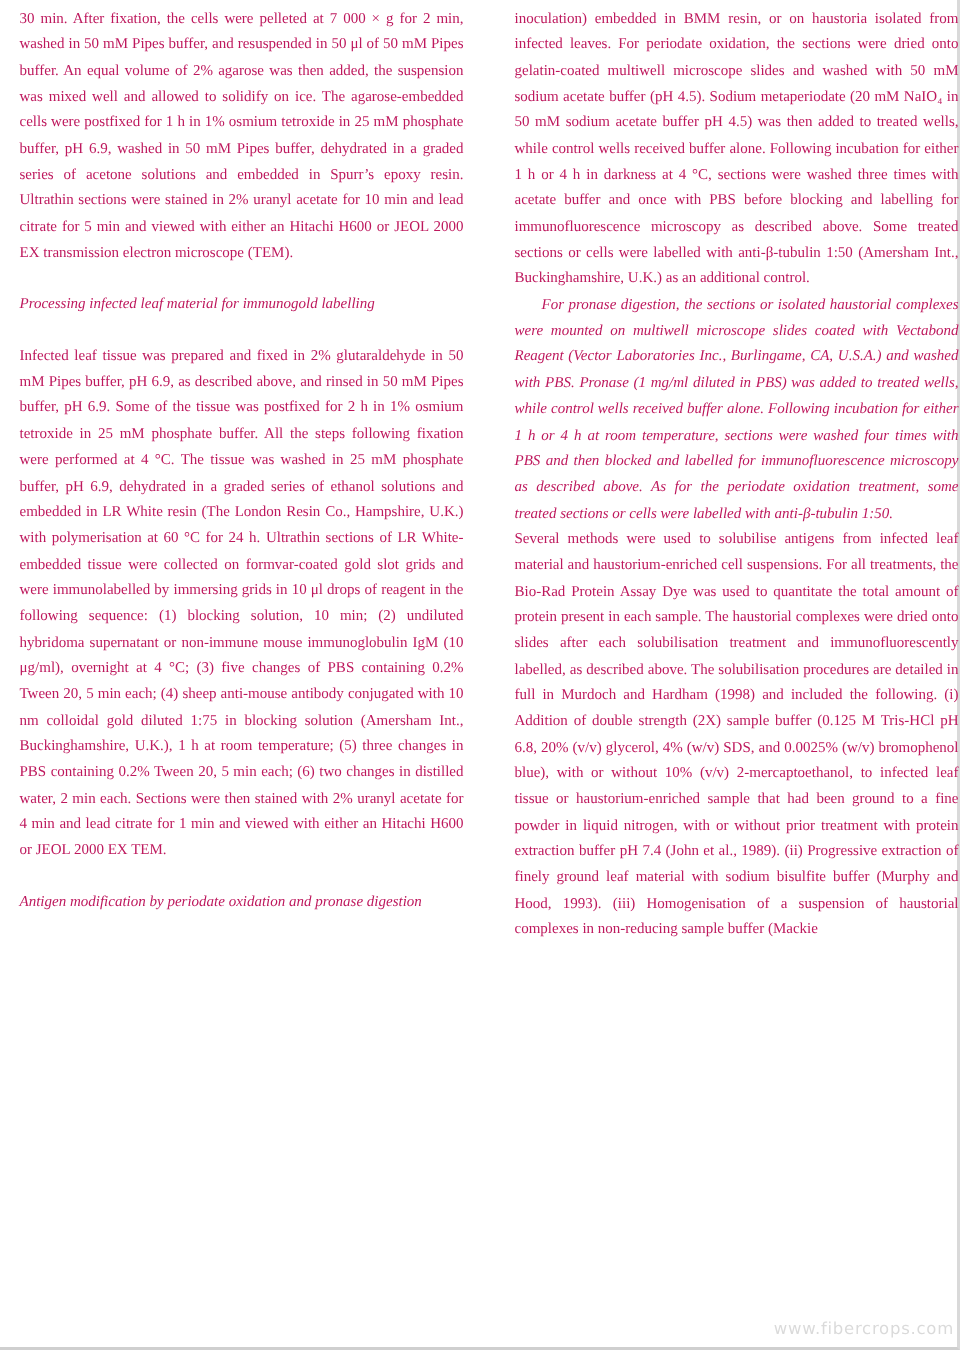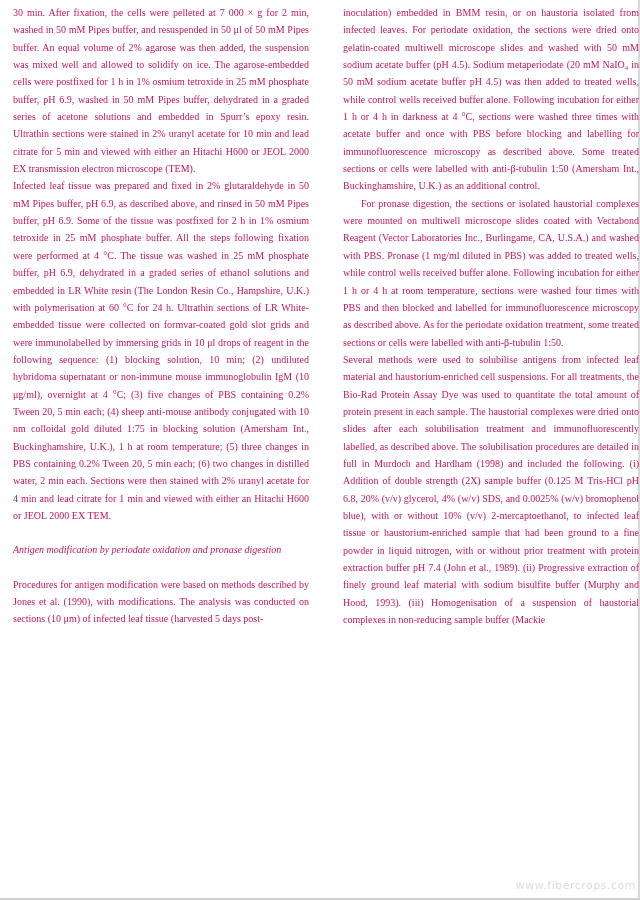--- a/index.html
+++ b/index.html
@@ -11,40 +11,40 @@
     }
     .col {
       position: absolute; top: 4px; width: 296px;
       font-family: "Liberation Serif", "DejaVu Serif", serif;
       font-size: 10px; line-height: 17.35px; color: #be185d;
       text-align: justify; hyphens: manual;
     }
     .col.left { left: 13px; }
     .col.right { left: 343px; }
     p { margin: 0; }
-    p.indent { text-indent: 18px; }
+    p.indent { text-indent: 18px; font-style: italic; }
     .heading {
       font-style: italic; margin: 17px 0 17px 0; text-align: left;
       line-height: 17.35px;
     }
     .watermark {
       position: absolute; right: 2px; bottom: 6px;
       font-family: "DejaVu Sans", sans-serif; font-size: 11px;
       color: rgba(150,150,150,0.35); letter-spacing: 0.5px;
     }
   </style>
 </head>
 <body>
 
 <div class="page">
   <div class="col left">
     <p>30 min. After fixation, the cells were pelleted at 7 000 × g for 2 min, washed in 50 mM Pipes buffer, and resuspended in 50 μl of 50 mM Pipes buffer. An equal volume of 2% agarose was then added, the suspension was mixed well and allowed to solidify on ice. The agarose-embedded cells were postfixed for 1 h in 1% osmium tetroxide in 25 mM phosphate buffer, pH 6.9, washed in 50 mM Pipes buffer, dehydrated in a graded series of acetone solutions and embedded in Spurr’s epoxy resin. Ultrathin sections were stained in 2% uranyl acetate for 10 min and lead citrate for 5 min and viewed with either an Hitachi H600 or JEOL 2000 EX transmission electron microscope (TEM).</p>
+    <div class="heading">Processing infected leaf material for immunogold labelling</div>
     <p>Infected leaf tissue was prepared and fixed in 2% glutaraldehyde in 50 mM Pipes buffer, pH 6.9, as described above, and rinsed in 50 mM Pipes buffer, pH 6.9. Some of the tissue was postfixed for 2 h in 1% osmium tetroxide in 25 mM phosphate buffer. All the steps following fixation were performed at 4 °C. The tissue was washed in 25 mM phosphate buffer, pH 6.9, dehydrated in a graded series of ethanol solutions and embedded in LR White resin (The London Resin Co., Hampshire, U.K.) with polymerisation at 60 °C for 24 h. Ultrathin sections of LR White-embedded tissue were collected on formvar-coated gold slot grids and were immunolabelled by immersing grids in 10 μl drops of reagent in the following sequence: (1) blocking solution, 10 min; (2) undiluted hybridoma supernatant or non-immune mouse immunoglobulin IgM (10 μg/ml), overnight at 4 °C; (3) five changes of PBS containing 0.2% Tween 20, 5 min each; (4) sheep anti-mouse antibody conjugated with 10 nm colloidal gold diluted 1:75 in blocking solution (Amersham Int., Buckinghamshire, U.K.), 1 h at room temperature; (5) three changes in PBS containing 0.2% Tween 20, 5 min each; (6) two changes in distilled water, 2 min each. Sections were then stained with 2% uranyl acetate for 4 min and lead citrate for 1 min and viewed with either an Hitachi H600 or JEOL 2000 EX TEM.</p>
     <div class="heading">Antigen modification by periodate oxidation and pronase digestion</div>
-    <p>Procedures for antigen modification were based on methods described by Jones et al. (1990), with mod­ifications. The analysis was conducted on sections (10 μm) of infected leaf tissue (harvested 5 days post-</p>
   </div>
 
   <div class="col right">
     <p>inoculation) embedded in BMM resin, or on hausto­ria isolated from infected leaves. For periodate oxi­dation, the sections were dried onto gelatin-coated multiwell microscope slides and washed with 50 mM sodium acetate buffer (pH 4.5). Sodium metaperiodate (20 mM NaIO₄ in 50 mM sodium acetate buffer pH 4.5) was then added to treated wells, while control wells received buffer alone. Following incubation for either 1 h or 4 h in darkness at 4 °C, sections were washed three times with acetate buffer and once with PBS before blocking and labelling for immunofluores­cence microscopy as described above. Some treated sections or cells were labelled with anti-β-tubulin 1:50 (Amersham Int., Buckinghamshire, U.K.) as an addi­tional control.</p>
     <p class="indent">For pronase digestion, the sections or isolated haus­torial complexes were mounted on multiwell micro­scope slides coated with Vectabond Reagent (Vec­tor Laboratories Inc., Burlingame, CA, U.S.A.) and washed with PBS. Pronase (1 mg/ml diluted in PBS) was added to treated wells, while control wells received buffer alone. Following incubation for either 1 h or 4 h at room temperature, sections were washed four times with PBS and then blocked and labelled for immunoflu­orescence microscopy as described above. As for the periodate oxidation treatment, some treated sections or cells were labelled with anti-β-tubulin 1:50.</p>
     <p>Several methods were used to solubilise antigens from infected leaf material and haustorium-enriched cell suspensions. For all treatments, the Bio-Rad Protein Assay Dye was used to quantitate the total amount of protein present in each sample. The haustorial com­plexes were dried onto slides after each solubilisa­tion treatment and immunofluorescently labelled, as described above. The solubilisation procedures are detailed in full in Murdoch and Hardham (1998) and included the following. (i) Addition of double strength (2X) sample buffer (0.125 M Tris-HCl pH 6.8, 20% (v/v) glycerol, 4% (w/v) SDS, and 0.0025% (w/v) bromophenol blue), with or without 10% (v/v) 2-mercaptoethanol, to infected leaf tissue or haustorium-enriched sample that had been ground to a fine powder in liquid nitrogen, with or without prior treatment with protein extraction buffer pH 7.4 (John et al., 1989). (ii) Progressive extraction of finely ground leaf mate­rial with sodium bisulfite buffer (Murphy and Hood, 1993). (iii) Homogenisation of a suspension of hausto­rial complexes in non-reducing sample buffer (Mackie</p>
   </div>
 
   <div class="watermark">www.fibercrops.com</div>
 </div>

